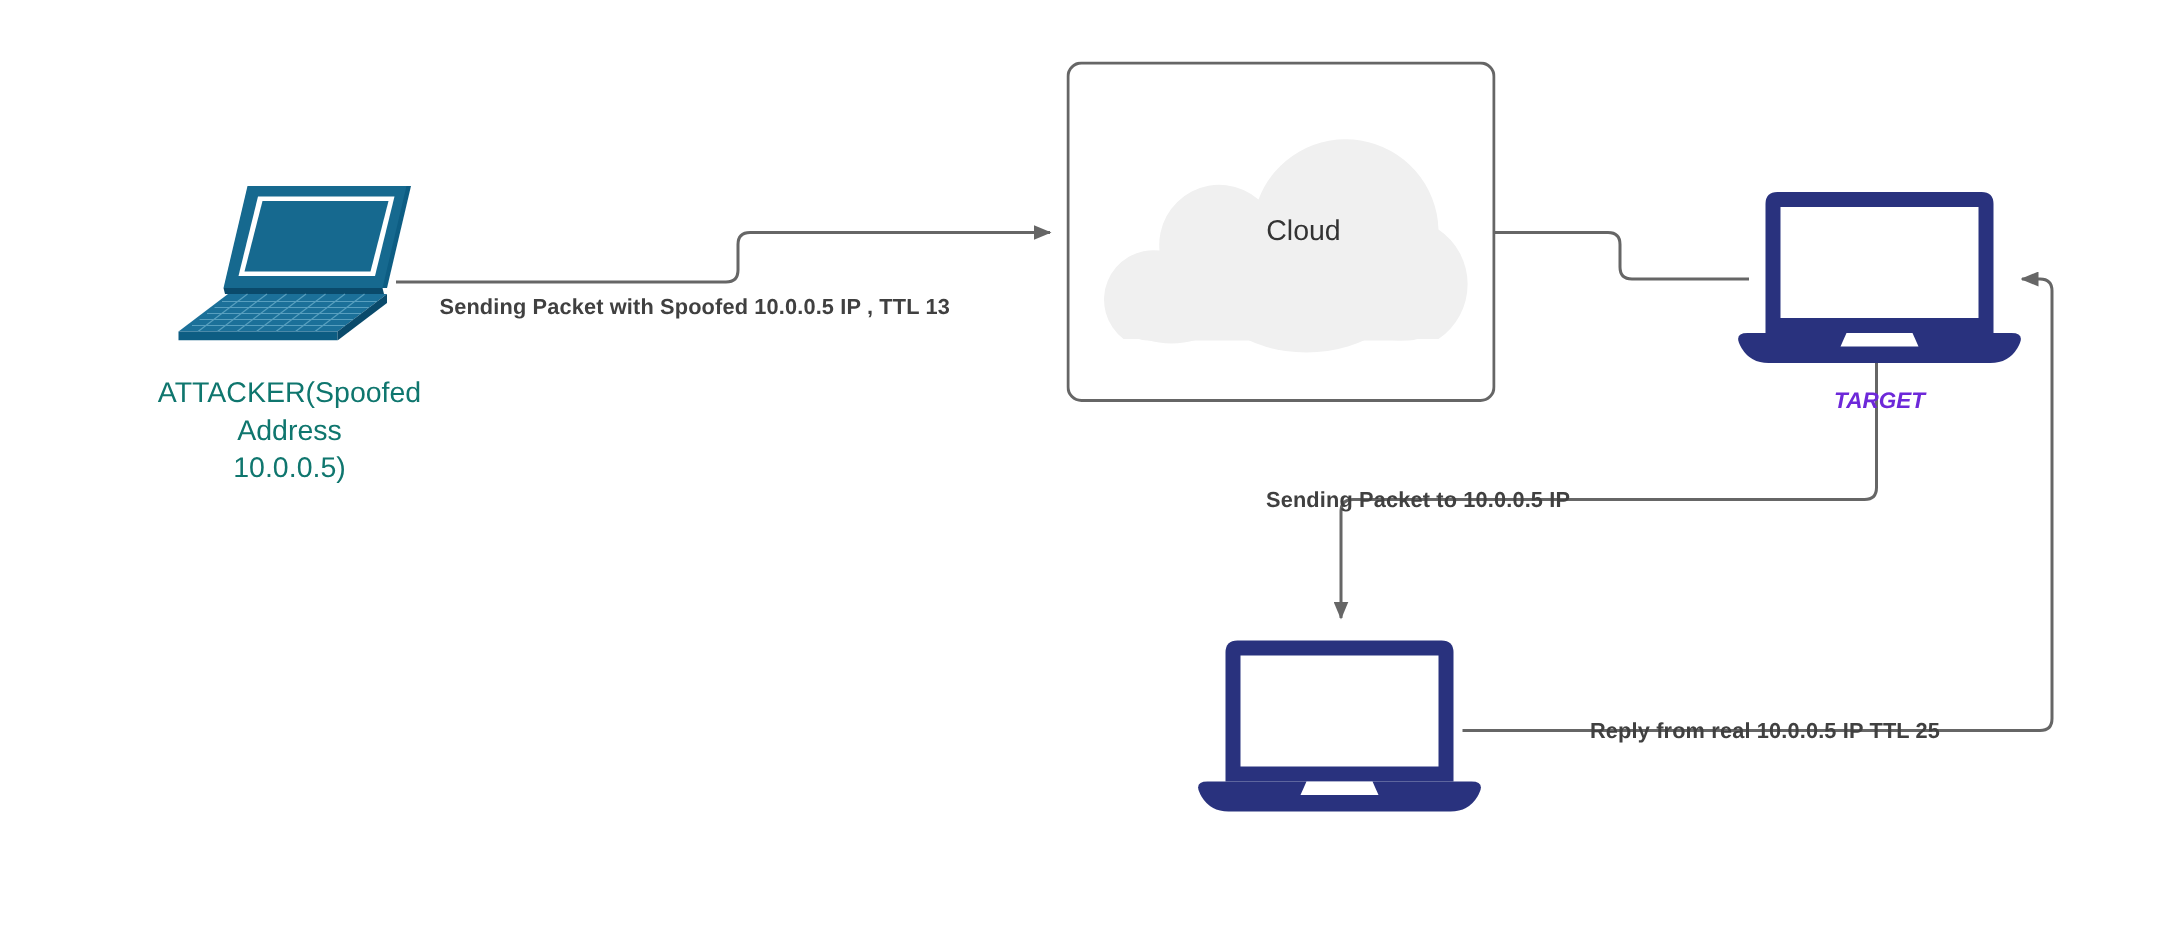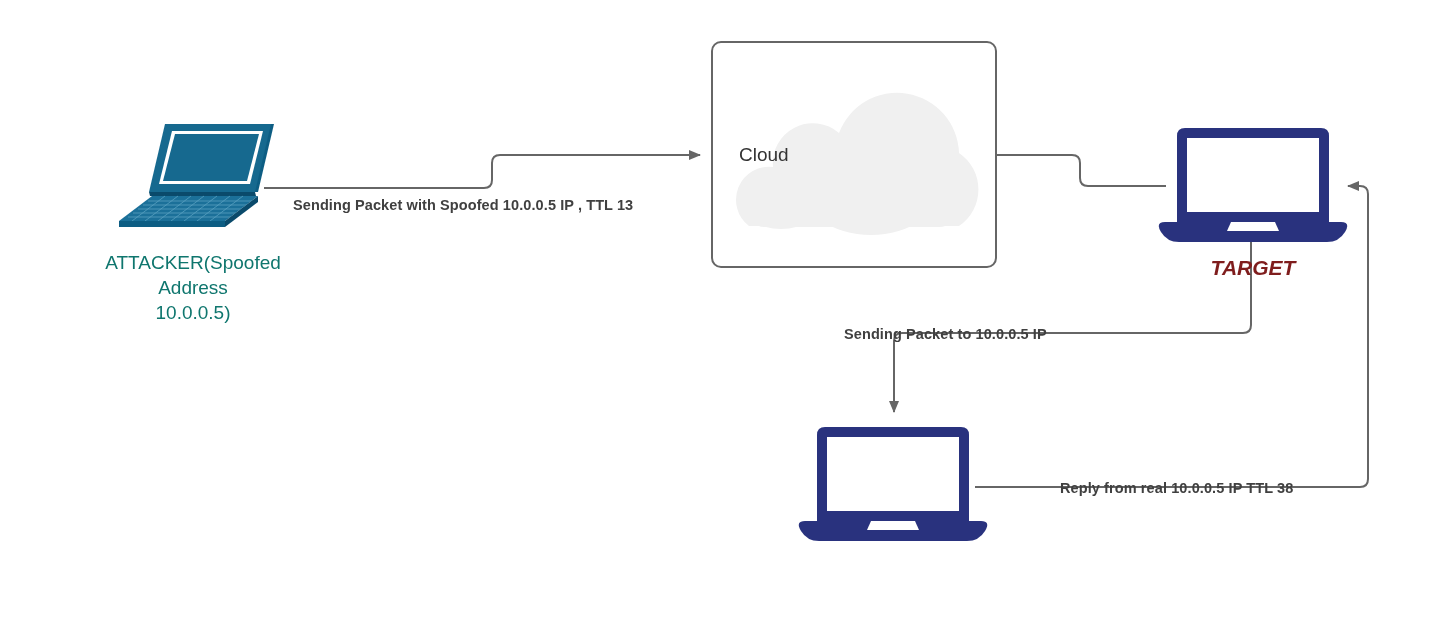--- a/index.html
+++ b/index.html
@@ -34,22 +34,22 @@
     text-align: center;
     color: #0f766e;
     font-family: "Liberation Sans", sans-serif;
     font-size: 19px;
     line-height: 25px;
     white-space: pre-line;
   }
   .label-target {
     font-weight: bold;
     font-style: italic;
-    color: #7f1d1d;
-    font-size: 21px;
+    color: #6d28d9;
+    font-size: 15px;
   }
   .edge-label {
     position: absolute;
     font-family: "Liberation Sans", sans-serif;
     font-size: 14.5px;
     font-weight: bold;
     color: #404040;
     white-space: nowrap;
     letter-spacing: 0.1px;
   }
@@ -135,21 +135,21 @@
                  A 40 40 0 0 0 62 126
                  A 33 33 0 0 0 38 185
                  Z"></path>
         <ellipse cx="70" cy="158" rx="42" ry="30"></ellipse>
         <ellipse cx="160" cy="142" rx="72" ry="52"></ellipse>
         <ellipse cx="222" cy="158" rx="34" ry="28"></ellipse>
         <rect x="36" y="148" width="210" height="38" rx="18"></rect>
       </g>
     </svg>
   </div>
-  <div class="cloud-box-title" style="left:711px; top:144px; width:316px; text-align:left;margin-left:28px;">Cloud</div>
+  <div class="cloud-box-title" style="left:711px; top:144px; width:316px; text-align:center;">Cloud</div>
 
   <div class="node" style="left:1155px; top:126px; width:196px; height:120px;">
     <svg width="196" height="120" viewBox="0 0 196 120">
       <path d="M 22 10 Q 22 2 30 2 L 166 2 Q 174 2 174 10 L 174 96 L 22 96 Z" fill="#29327e"></path>
       <rect x="32" y="12" width="132" height="74" fill="#ffffff"></rect>
       <path d="M 10 96 L 186 96 Q 196 96 190 106 Q 184 116 172 116
                L 24 116 Q 12 116 6 106 Q 0 96 10 96 Z" fill="#29327e"></path>
       <path d="M 76 96 L 120 96 L 124 105 L 72 105 Z" fill="#ffffff"></path>
     </svg>
   </div>
@@ -162,15 +162,15 @@
       <path d="M 10 96 L 186 96 Q 196 96 190 106 Q 184 116 172 116
                L 24 116 Q 12 116 6 106 Q 0 96 10 96 Z" fill="#29327e"></path>
       <path d="M 76 96 L 120 96 L 124 105 L 72 105 Z" fill="#ffffff"></path>
     </svg>
   </div>
 
   <div class="edge-label" style="left:293px; top:197px;">Sending Packet with Spoofed 10.0.0.5 IP , TTL 13</div>
 
   <div class="edge-label" style="left:844px; top:326px;">Sending Packet to 10.0.0.5 IP</div>
 
-  <div class="edge-label" style="left:1060px; top:480px;">Reply from real 10.0.0.5 IP TTL 38</div>
+  <div class="edge-label" style="left:1060px; top:480px;">Reply from real 10.0.0.5 IP TTL 25</div>
 
 </div>
 
 </body></html>

